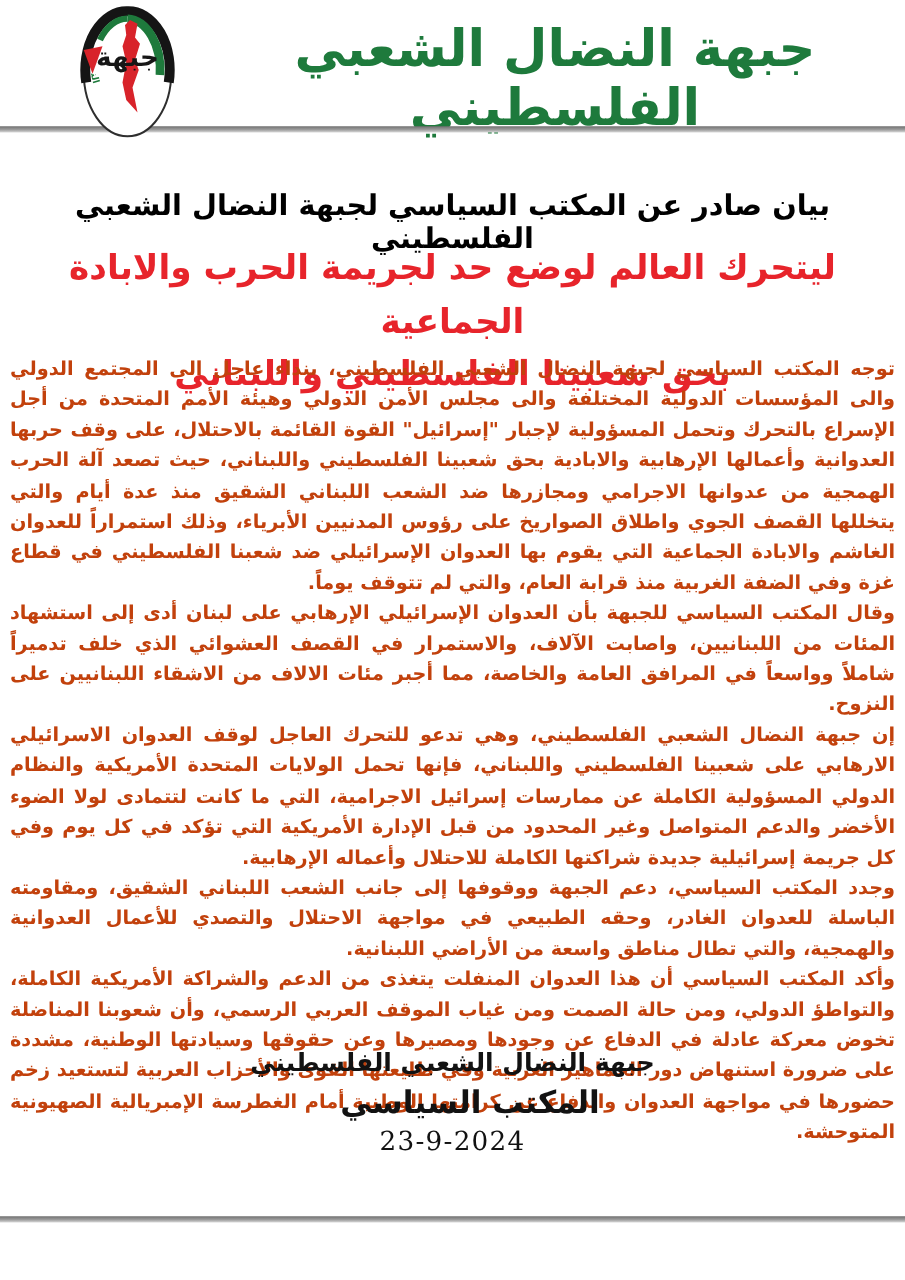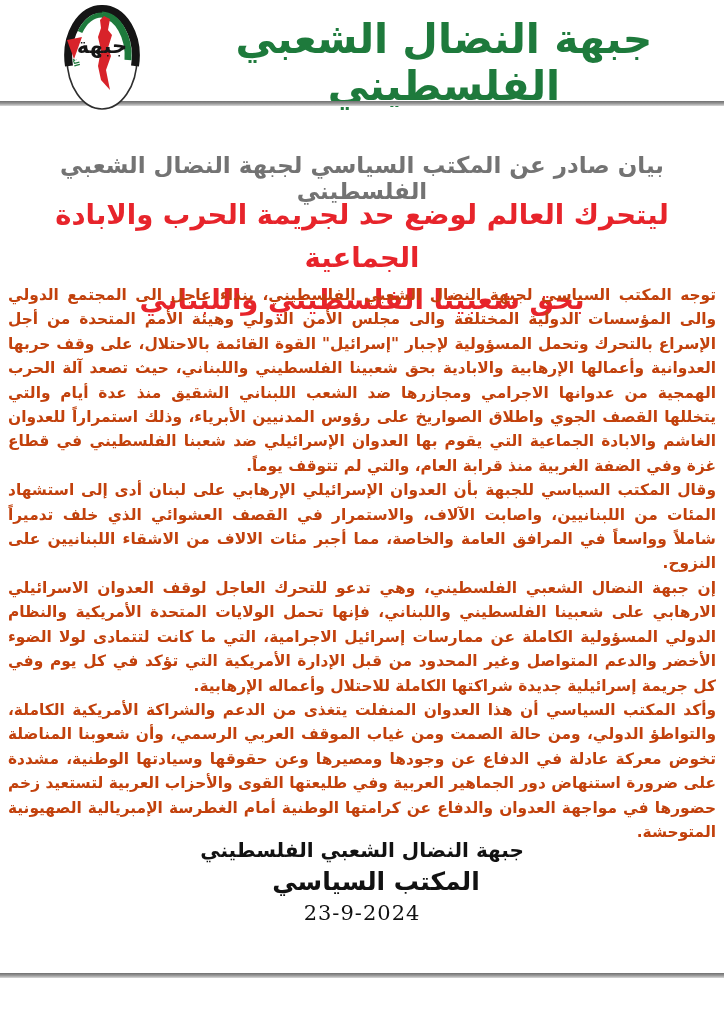--- a/index.html
+++ b/index.html
@@ -20,21 +20,21 @@
   }
   .rule{
     position:absolute;left:0;width:724px;height:5px;
     background:linear-gradient(#6f6f6f,#9d9d9d 55%,#d9d9d9);
   }
   .rule-top{top:101px;z-index:1;}
   .rule-bottom{top:973px;}
   .stmt-title-black{
     position:absolute;top:152px;left:0;width:724px;
     text-align:center;direction:rtl;
-    color:#737373;font-size:23px;font-weight:bold;
+    color:#000000;font-size:23px;font-weight:bold;
   }
   .stmt-title-red{
     position:absolute;top:193px;left:0;width:724px;
     text-align:center;direction:rtl;
     color:#e7242b;font-size:27.5px;font-weight:bold;line-height:1.55;
   }
   .body-text{
     position:absolute;top:283px;left:8px;width:708px;
     direction:rtl;text-align:justify;
     color:#c2410c;font-size:15.4px;font-weight:bold;line-height:24.4px;
@@ -88,20 +88,21 @@
 <div class="stmt-title-black">بيان صادر عن المكتب السياسي لجبهة النضال الشعبي الفلسطيني</div>
 <div class="stmt-title-red">
   <div>ليتحرك العالم لوضع حد لجريمة الحرب والابادة الجماعية</div>
   <div>بحق شعبينا الفلسطيني واللبناني</div>
 </div>
 
 <div class="body-text">
   <p>توجه المكتب السياسي لجبهة النضال الشعبي الفلسطيني، بنداء عاجل الى المجتمع الدولي والى المؤسسات الدولية المختلفة والى مجلس الأمن الدولي وهيئة الأمم المتحدة من أجل الإسراع بالتحرك وتحمل المسؤولية لإجبار "إسرائيل" القوة القائمة بالاحتلال، على وقف حربها العدوانية وأعمالها الإرهابية والابادية بحق شعبينا الفلسطيني واللبناني، حيث تصعد آلة الحرب الهمجية من عدوانها الاجرامي ومجازرها ضد الشعب اللبناني الشقيق منذ عدة أيام والتي يتخللها القصف الجوي واطلاق الصواريخ على رؤوس المدنيين الأبرياء، وذلك استمراراً للعدوان الغاشم والابادة الجماعية التي يقوم بها العدوان الإسرائيلي ضد شعبنا الفلسطيني في قطاع غزة وفي الضفة الغربية منذ قرابة العام، والتي لم تتوقف يوماً.</p>
   <p>وقال المكتب السياسي للجبهة بأن العدوان الإسرائيلي الإرهابي على لبنان أدى إلى استشهاد المئات من اللبنانيين، واصابت الآلاف، والاستمرار في القصف العشوائي الذي خلف تدميراً شاملاً وواسعاً في المرافق العامة والخاصة، مما أجبر مئات الالاف من الاشقاء اللبنانيين على النزوح.</p>
   <p>إن جبهة النضال الشعبي الفلسطيني، وهي تدعو للتحرك العاجل لوقف العدوان الاسرائيلي الارهابي على شعبينا الفلسطيني واللبناني، فإنها تحمل الولايات المتحدة الأمريكية والنظام الدولي المسؤولية الكاملة عن ممارسات إسرائيل الاجرامية، التي ما كانت لتتمادى لولا الضوء الأخضر والدعم المتواصل وغير المحدود من قبل الإدارة الأمريكية التي تؤكد في كل يوم وفي كل جريمة إسرائيلية جديدة شراكتها الكاملة للاحتلال وأعماله الإرهابية.</p>
+  <p>وجدد المكتب السياسي، دعم الجبهة ووقوفها إلى جانب الشعب اللبناني الشقيق، ومقاومته الباسلة للعدوان الغادر، وحقه الطبيعي في مواجهة الاحتلال والتصدي للأعمال العدوانية والهمجية، والتي تطال مناطق واسعة من الأراضي اللبنانية.</p>
   <p>وأكد المكتب السياسي أن هذا العدوان المنفلت يتغذى من الدعم والشراكة الأمريكية الكاملة، والتواطؤ الدولي، ومن حالة الصمت ومن غياب الموقف العربي الرسمي، وأن شعوبنا المناضلة تخوض معركة عادلة في الدفاع عن وجودها ومصيرها وعن حقوقها وسيادتها الوطنية، مشددة على ضرورة استنهاض دور الجماهير العربية وفي طليعتها القوى والأحزاب العربية لتستعيد زخم حضورها في مواجهة العدوان والدفاع عن كرامتها الوطنية أمام الغطرسة الإمبريالية الصهيونية المتوحشة.</p>
 </div>
 
 <div class="footer">
   <div class="f1">جبهة النضال الشعبي الفلسطيني</div>
   <div class="f2">المكتب السياسي</div>
   <div class="fdate">23-9-2024</div>
 </div>
 
 <div class="rule rule-bottom"></div>

